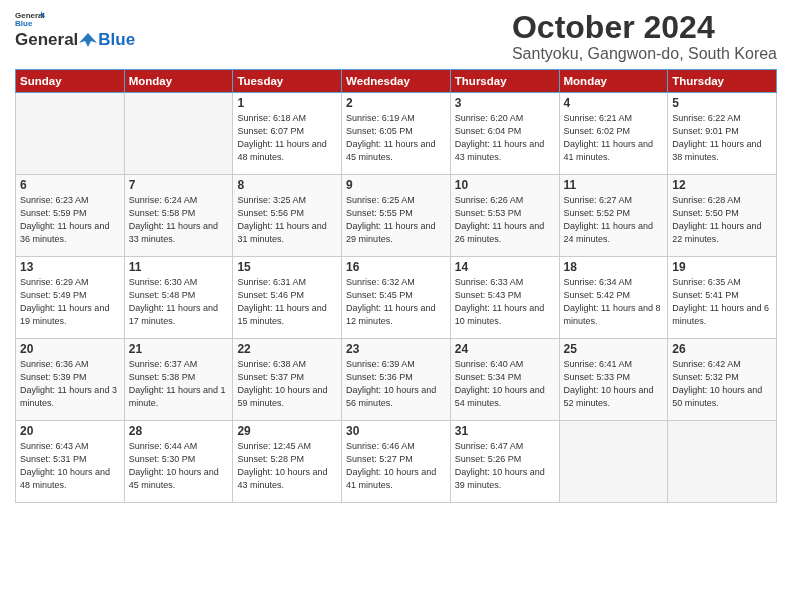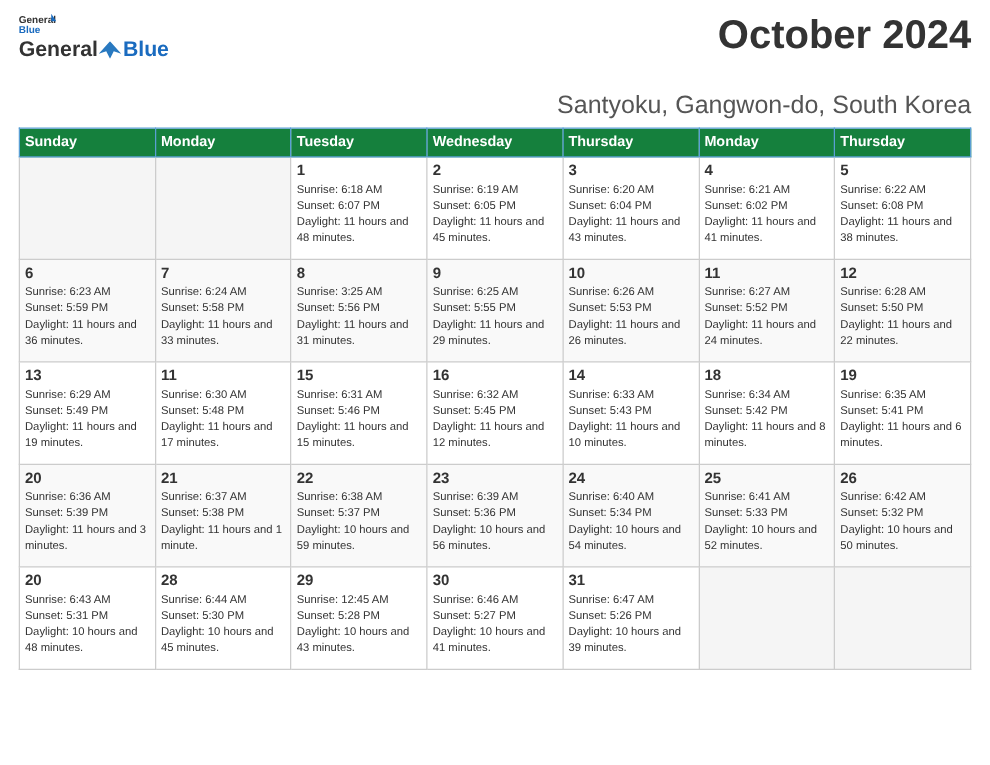--- a/index.html
+++ b/index.html
@@ -25,40 +25,39 @@
     .logo {
       display: flex;
       flex-direction: column;
       align-items: flex-start;
     }
     .logo-icon {
       width: 30px;
       height: 18px;
     }
     .title-block {
-      text-align: right;
+      text-align: left;
     }
     .month-title {
       font-size: 32px;
       font-weight: bold;
       color: #333;
       line-height: 1.1;
     }
     .location {
-      font-size: 20px;
+      font-size: 16px;
       color: #555;
-      margin-top: 28px;
     }
     table {
       width: 100%;
       border-collapse: collapse;
       table-layout: fixed;
     }
     th {
-      background-color: #15803d;
+      background-color: #b91c1c;
       color: #fff;
       font-size: 11.5px;
       font-weight: bold;
       padding: 5px 4px;
       text-align: left;
       border: 1px solid #5a9fd4;
     }
     td {
       border: 1px solid #ccc;
       vertical-align: top;
@@ -151,21 +150,21 @@
           </td>
           <td>
             <span class="day-num">4</span>
             <div class="day-info">Sunrise: 6:21 AM
 Sunset: 6:02 PM
 Daylight: 11 hours and 41 minutes.</div>
           </td>
           <td>
             <span class="day-num">5</span>
             <div class="day-info">Sunrise: 6:22 AM
-Sunset: 6:08 PM
+Sunset: 9:01 PM
 Daylight: 11 hours and 38 minutes.</div>
           </td>
         </tr>
         <tr class="row-even">
           <td>
             <span class="day-num">6</span>
             <div class="day-info">Sunrise: 6:23 AM
 Sunset: 5:59 PM
 Daylight: 11 hours and 36 minutes.</div>
           </td>

